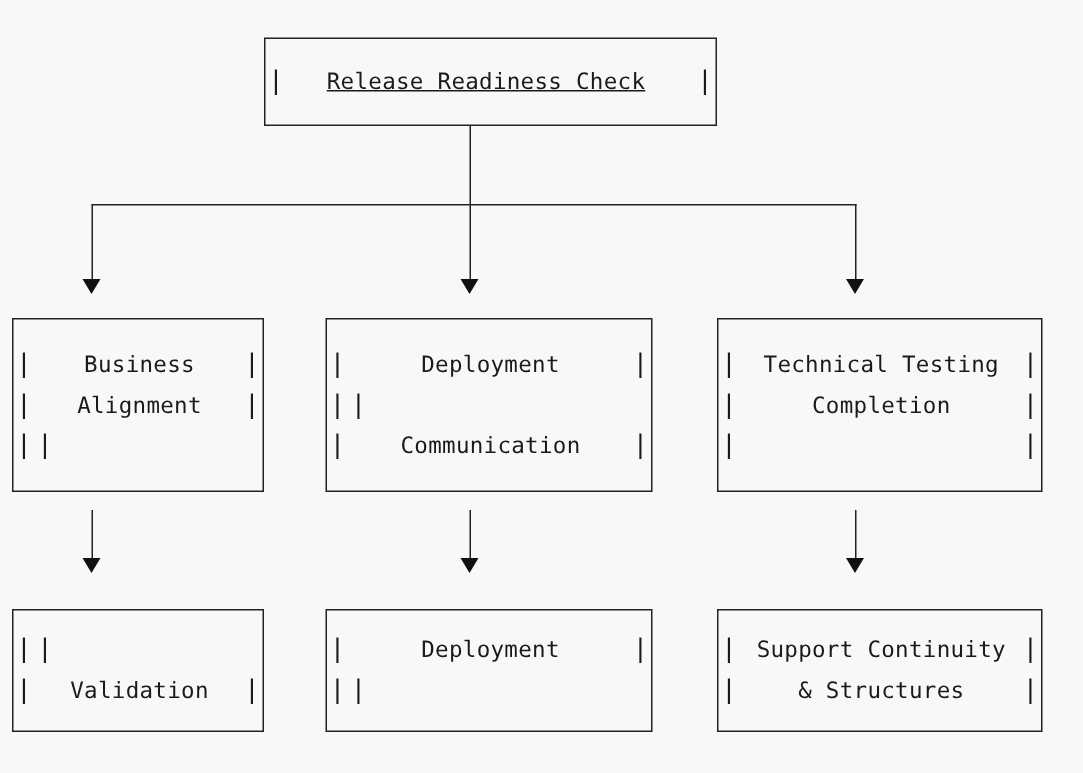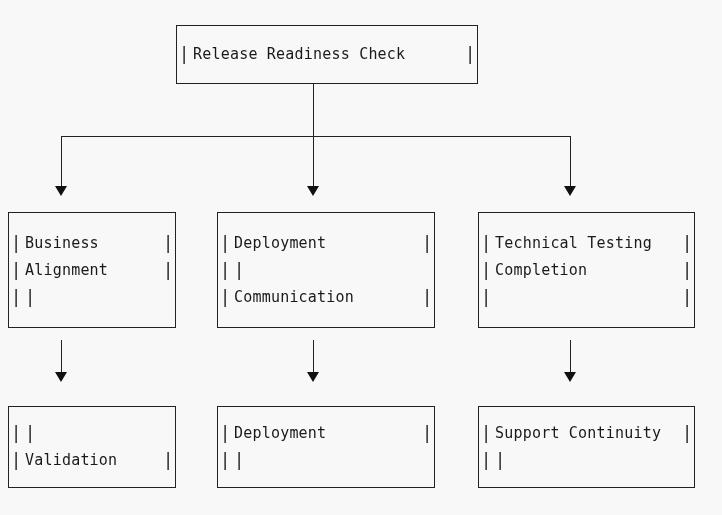--- a/index.html
+++ b/index.html
@@ -49,20 +49,21 @@
     font-size: 17px;
     color: #1a1a1a;
     user-select: none;
   }
 
   .node-text {
     flex: 1 1 auto;
     padding-left: 2px;
     white-space: pre;
     letter-spacing: 0.2px;
+    text-align: center;
   }
 
   
   .pipe.right {
     text-align: center;
   }
 
   
   .vline {
     position: absolute;
@@ -86,21 +87,21 @@
   }
 </style>
 </head>
 <body>
 
 <div id="canvas">
 
   <div class="node" style="left:176px; top:25px; width:302px; height:59px;">
     <div class="node-line">
       <span class="pipe">|</span>
-      <span class="node-text" style="text-align:left; padding-right:8px;">Release Readiness Check</span>
+      <span class="node-text" style="text-align:center; padding-right:8px;text-decoration:underline;">Release Readiness Check</span>
       <span class="pipe right">|</span>
     </div>
   </div>
 
   <div class="vline" style="left:313px; top:84px; height:52px;"></div>
 
   <div class="hline" style="left:61px; top:136px; width:510px;"></div>
 
   <div class="vline" style="left:61px; top:136px; height:50px;"></div>
   <div class="arrow" style="left:55px; top:186px;"></div>
@@ -197,17 +198,18 @@
   </div>
 
   <div class="node" style="left:478px; top:406px; width:217px; height:82px;">
     <div class="node-line">
       <span class="pipe">|</span>
       <span class="node-text">Support Continuity</span>
       <span class="pipe right">|</span>
     </div>
     <div class="node-line">
       <span class="pipe">|</span>
+      <span class="node-text">&amp; Structures</span>
       <span class="pipe right">|</span>
     </div>
   </div>
 
 </div>
 
 </body></html>

